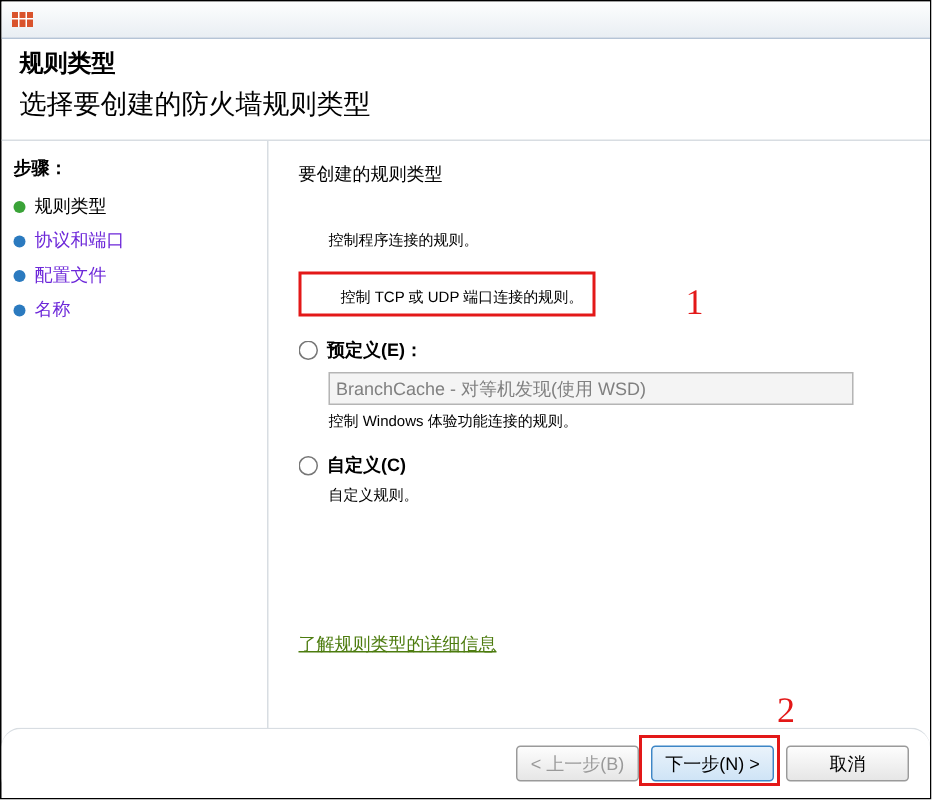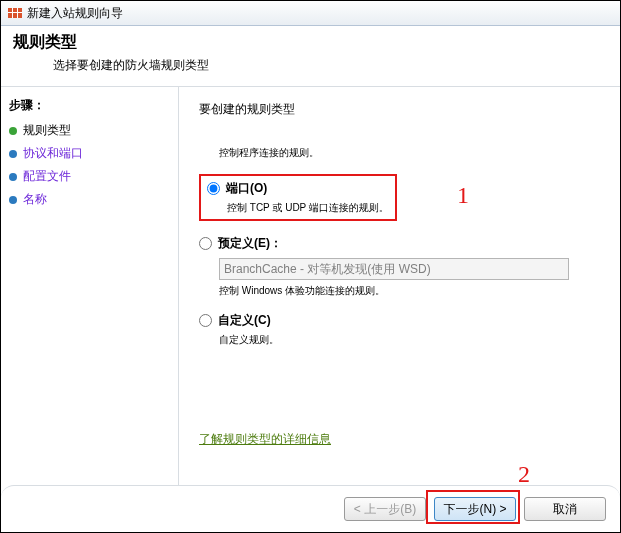--- a/index.html
+++ b/index.html
@@ -4,21 +4,21 @@
 <style>
   html,body{margin:0;padding:0;font-family:"Microsoft YaHei","Segoe UI",Tahoma,sans-serif;font-size:12px;color:#000;background:#fff;}
   .window{width:621px;height:533px;border:1px solid #000;box-sizing:border-box;position:relative;overflow:hidden;}
   
   .titlebar{height:24px;background:linear-gradient(#fdfefe,#e9eef3);border-bottom:1px solid #b5c4d6;display:flex;align-items:center;padding:0 6px;}
   .titlebar .icon{width:16px;height:16px;margin-right:4px;display:flex;align-items:center;justify-content:center;}
   .title-text{font-size:12px;}
   
   .header{padding:6px 12px 12px 12px;border-bottom:1px solid #d8dde2;}
   .header h1{margin:0;font-size:16px;font-weight:bold;}
-  .header .sub{font-size:12px;margin-top:4px;margin-left:40px;}
+  .header .sub{font-size:18px;margin-top:4px;}
   
   .body{display:flex;height:calc(100% - 24px - 52px);}
   .sidebar{width:178px;border-right:1px solid #d8dde2;padding:10px 8px;box-sizing:border-box;}
   .steps-label{font-weight:bold;margin-bottom:8px;font-size:12px;}
   .step{display:flex;align-items:center;margin:6px 0;font-size:12px;}
   .step .bullet{width:8px;height:8px;border-radius:50%;margin-right:6px;}
   .step.current .bullet{background:#3aa338;}
   .step.link .bullet{background:#2b7abf;}
   .step.link span[data-bind]{color:#6d28d9;}
   .content{flex:1;padding:14px 16px 10px 20px;position:relative;box-sizing:border-box;}
@@ -45,21 +45,20 @@
 
   <div class="titlebar">
     <span class="icon">
       <svg width="16" height="16" viewBox="0 0 16 16">
           <rect x="1" y="3" width="14" height="10" fill="#d9532c"></rect>
           <rect x="1" y="7" width="14" height="1" fill="#fff"></rect>
           <rect x="5" y="3" width="1" height="10" fill="#fff"></rect>
           <rect x="10" y="3" width="1" height="10" fill="#fff"></rect>
         </svg>
     </span>
-    <span class="title-text" data-bind="window.title">新建入站规则向导</span>
   </div>
 
   <div class="header">
     <h1 data-bind="header.title">规则类型</h1>
     <div class="sub" data-bind="header.subtitle">选择要创建的防火墙规则类型</div>
   </div>
 
   <div class="body">
 
     <div class="sidebar">
@@ -87,24 +86,20 @@
       <div class="prompt" data-bind="content.prompt">要创建的规则类型</div>
 
       
       <div class="opt">
         <div class="desc" data-bind="content.options.program.desc">控制程序连接的规则。</div>
       </div>
 
       
       <div class="opt" style="position:relative;">
         <div class="highlight1">
-          <label>
-            <input type="radio" name="ruletype" checked="" style="">
-            <span data-bind="content.options.port.label">端口(O)</span>
-          </label>
           <div class="desc" style="margin-left:20px;" data-bind="content.options.port.desc">控制 TCP 或 UDP 端口连接的规则。</div>
         </div>
         <span class="annot" style="left:258px;top:8px;" data-bind="annotations.one">1</span>
       </div>
 
       
       <div class="opt">
         <label>
           <input type="radio" name="ruletype" style="">
           <span data-bind="content.options.predef.label">预定义(E)：</span>

